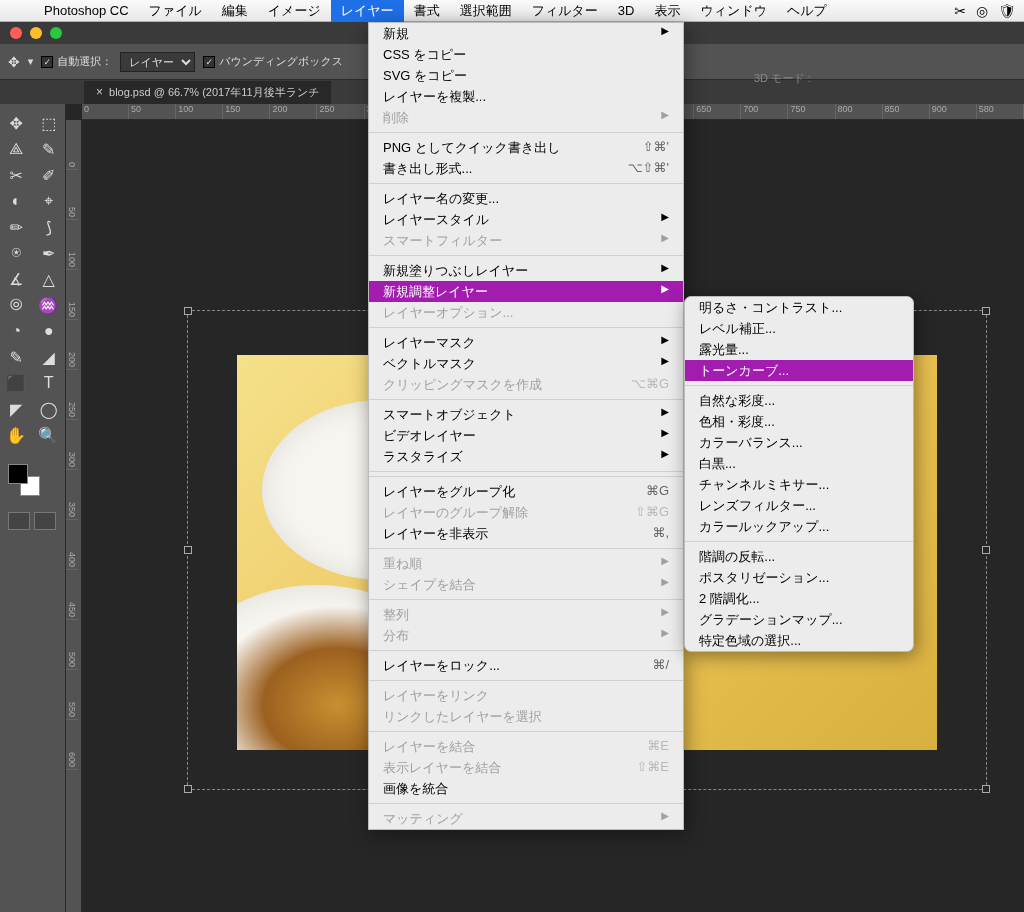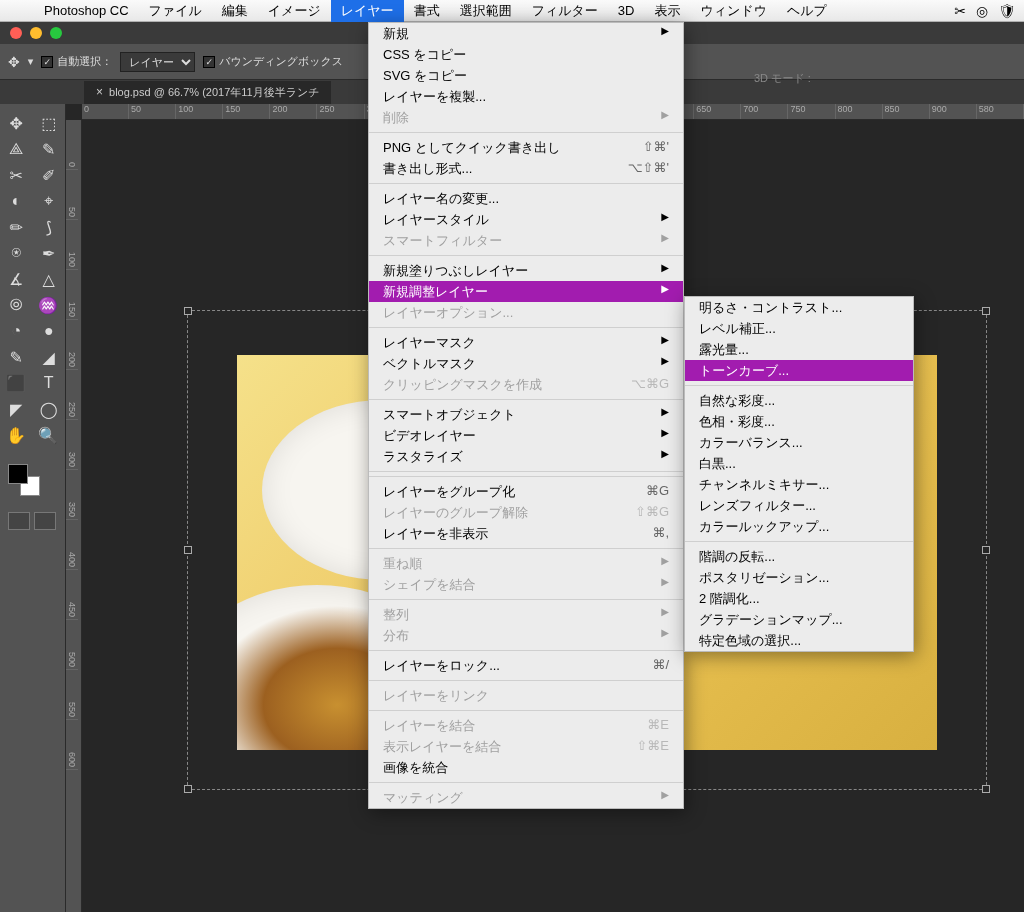--- a/index.html
+++ b/index.html
@@ -61,21 +61,21 @@
 .dropdown .item { display: flex; align-items: flex-start; justify-content: space-between; padding: 2px 14px; height: 21px; white-space: nowrap; }
 .dropdown .item.disabled { color: #a0a0a0; }
 .dropdown .item.highlighted { background: #a21caf; color: #fff; }
 .dropdown .item .arrow { font-size: 10px; margin-left: 20px; }
 .dropdown .item .shortcut { margin-left: 24px; color: #666; }
 .dropdown .item.disabled .shortcut { color: #b8b8b8; }
 .dropdown .item.highlighted .arrow { color: #fff; }
 .dropdown .sep { height: 1px; background: #cfcfcf; margin: 4px 0; }
 
 .main-dd { top: 22px; left: 368px; width: 316px; }
-.sub-dd { top: 296px; left: 684px; width: 230px; }
+.sub-dd { top: 296px; left: 684px; width: 230px; border-radius: 7px; }
 
 .right-icons { position: absolute; top: 60px; right: 0; width: 280px; height: 36px; display: flex; align-items: center; gap: 10px; padding: 0 10px; color: #888; font-size: 11px; }
 </style>
 </head>
 <body>
 
 <div class="mac-menubar">
   <span class="apple"></span>
   <div id="menubar-items" style="display:flex">
       <div class="menu-item">Photoshop CC</div>
@@ -365,20 +365,23 @@
     </div>
     <div class="sep"></div>
     <div class="item">
       <span>レイヤーをロック...</span>
       <span class="shortcut">⌘/</span>
     </div>
     <div class="sep"></div>
     <div class="item disabled">
       <span>レイヤーをリンク</span>
     </div>
+    <div class="item disabled">
+      <span>リンクしたレイヤーを選択</span>
+    </div>
     <div class="sep"></div>
     <div class="item disabled">
       <span>レイヤーを結合</span>
       <span class="shortcut">⌘E</span>
     </div>
     <div class="item disabled">
       <span>表示レイヤーを結合</span>
       <span class="shortcut">⇧⌘E</span>
     </div>
     <div class="item">

